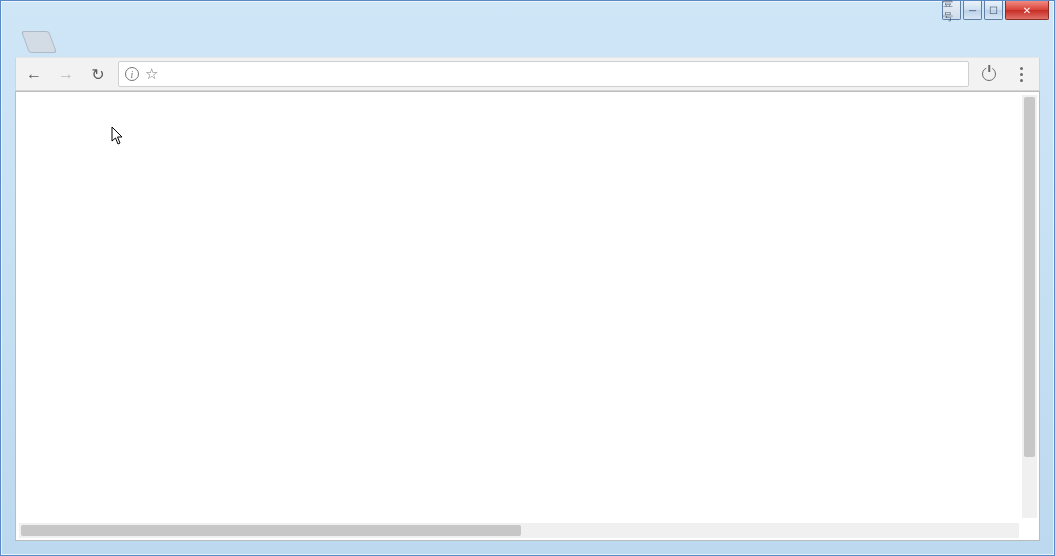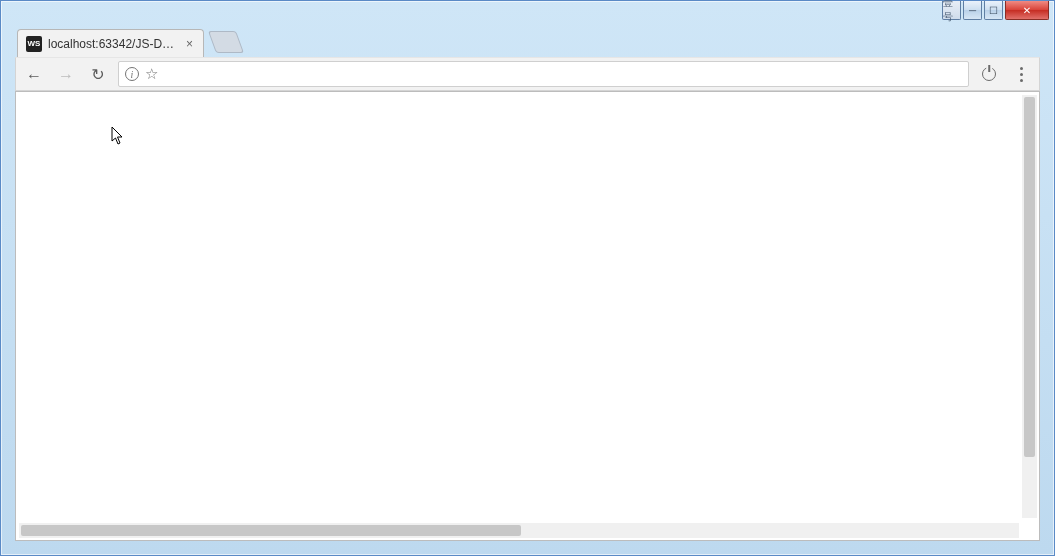--- a/index.html
+++ b/index.html
@@ -254,25 +254,20 @@
       <div class="win-btn">
         <span>☐</span>
       </div>
       <div class="win-btn close">
         <span>✕</span>
       </div>
     </div>
   </div>
 
   <div class="tabstrip">
-    <div class="tab">
-      <div class="favicon">WS</div>
-      <span class="tab-title">localhost:63342/JS-Dem</span>
-      <span class="tab-close">×</span>
-    </div>
     <div class="newtab"></div>
   </div>
 
   <div class="toolbar">
     <div class="nav-icon">
       <span>←</span>
     </div>
     <div class="nav-icon disabled">
       <span>→</span>
     </div>

